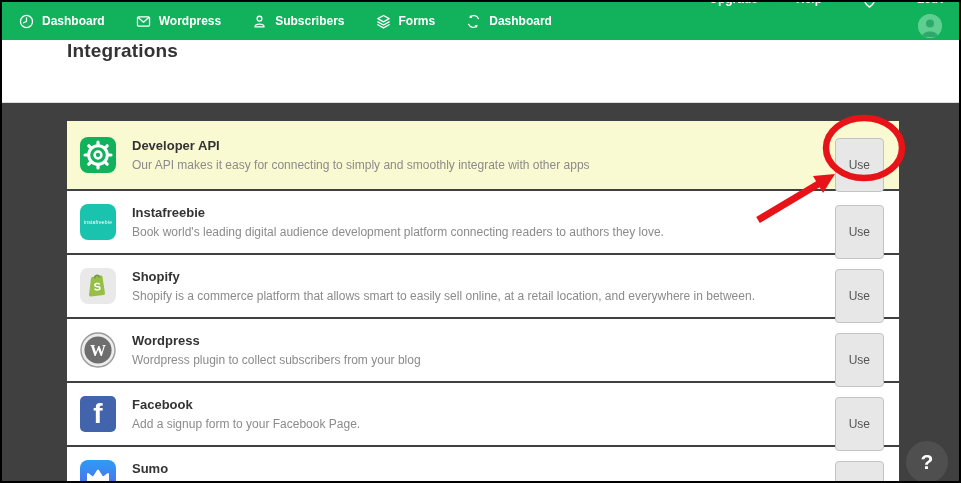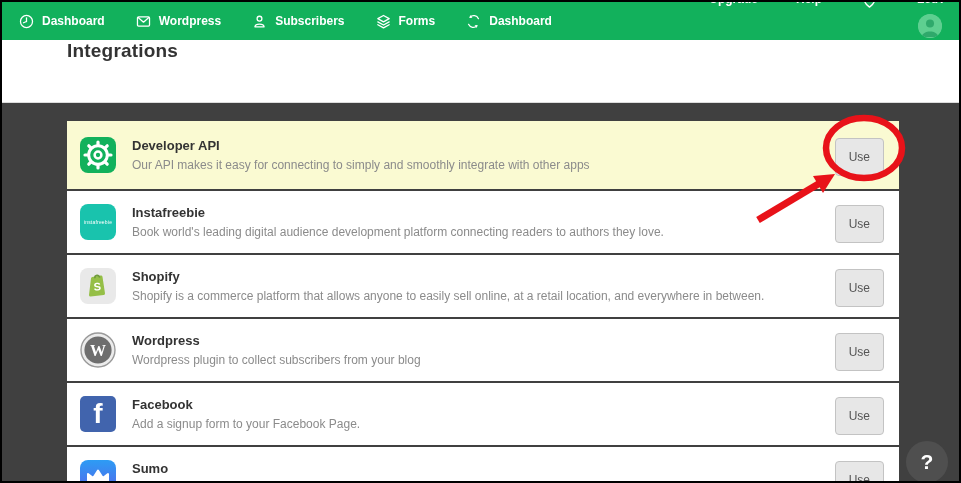--- a/index.html
+++ b/index.html
@@ -37,21 +37,21 @@
   .icon-shopify{background:#e9e9e9;}
   .icon-wordpress{background:transparent;}
   .icon-facebook{background:#4164ad;border-radius:5px;color:#fff;font-weight:bold;font-size:28px;line-height:40px;text-align:center;}
   .icon-sumo{background:linear-gradient(180deg,#2d9cf4,#5a5fe9);}
   .row-text{margin-left:16px;flex:1;min-width:0;padding-top:1px;}
   .row-title{font-size:13px;font-weight:bold;color:#333;}
   .row-desc{font-size:12px;color:#8b8b8b;margin-top:5px;}
   .use-btn{
     flex:0 0 auto;margin-top:1px;background:#e7e7e7;border:1px solid #c3c3c3;border-radius:4px;
     font-family:"Liberation Sans",sans-serif;font-size:12px;color:#555;
-    padding:11px 13px;cursor:pointer;
+    padding:19px 13px;cursor:pointer;
   }
   
   .help-fab{
     position:absolute;right:11px;bottom:-2px;width:42px;height:42px;border-radius:50%;
     background:#4f4f4f;color:#fff;font-size:21px;font-weight:bold;border:none;
     display:flex;align-items:center;justify-content:center;cursor:pointer;
     font-family:"Liberation Sans",sans-serif;
   }
   
   .annotation{position:absolute;left:0;top:0;width:961px;height:483px;pointer-events:none;}
@@ -178,21 +178,21 @@
     <div class="row">
       <div class="app-icon icon-shopify">
         <svg width="36" height="36" viewBox="0 0 36 36">
           <path d="M12.5 10.5 L21 9 L23.5 25.5 L10.5 27 Z" fill="#95BF47" stroke="#95BF47" stroke-width="3" stroke-linejoin="round"></path>
           <path d="M14.8 10.2 C14.6 6.8 19.2 6.2 19.6 9.6" stroke="#6f9a3c" stroke-width="1.6" fill="none"></path>
           <text x="17.2" y="22.5" font-size="11" font-weight="bold" fill="#fff" text-anchor="middle" font-family="Liberation Sans, sans-serif" transform="rotate(-5 17 18)">S</text>
         </svg>
       </div>
       <div class="row-text">
         <div class="row-title">Shopify</div>
-        <div class="row-desc">Shopify is a commerce platform that allows anyone to easily sell online, at a retail location, and everywhere in between.</div>
+        <div class="row-desc">Shopify is a commerce platform that allows smart to easily sell online, at a retail location, and everywhere in between.</div>
       </div>
       <button class="use-btn">Use</button>
     </div>
 
     <div class="row">
       <div class="app-icon icon-wordpress">
         <svg width="36" height="36" viewBox="0 0 36 36">
           <circle cx="18" cy="18" r="17" fill="#ececec" stroke="#9a9a9a" stroke-width="1.4"></circle>
           <circle cx="18" cy="18" r="13.6" fill="#6e6e6e"></circle>
           <text x="18" y="23.5" font-size="16" font-weight="bold" fill="#fff" text-anchor="middle" font-family="Liberation Serif, serif">W</text>

